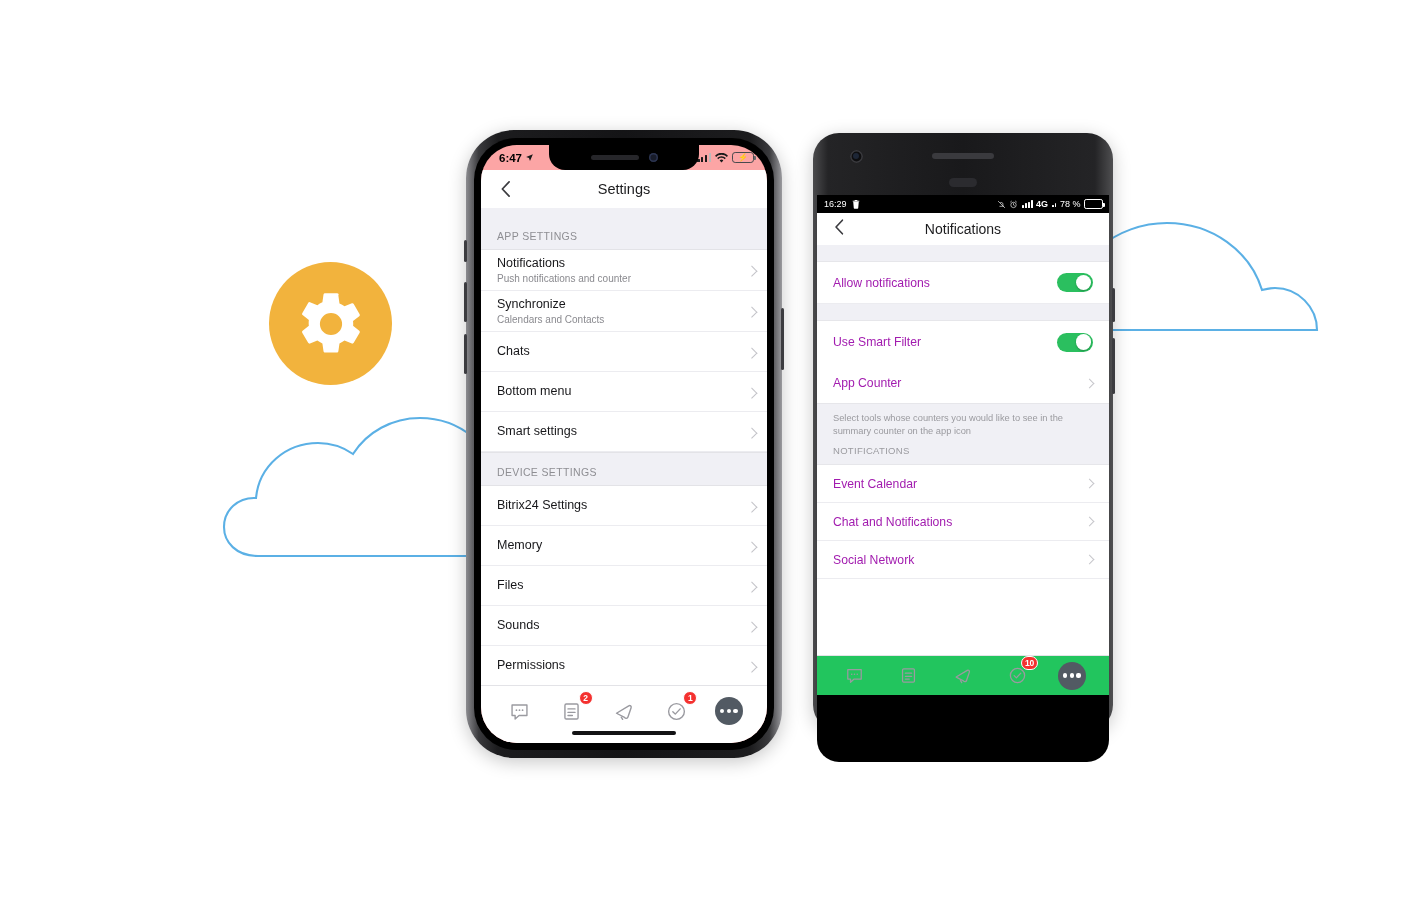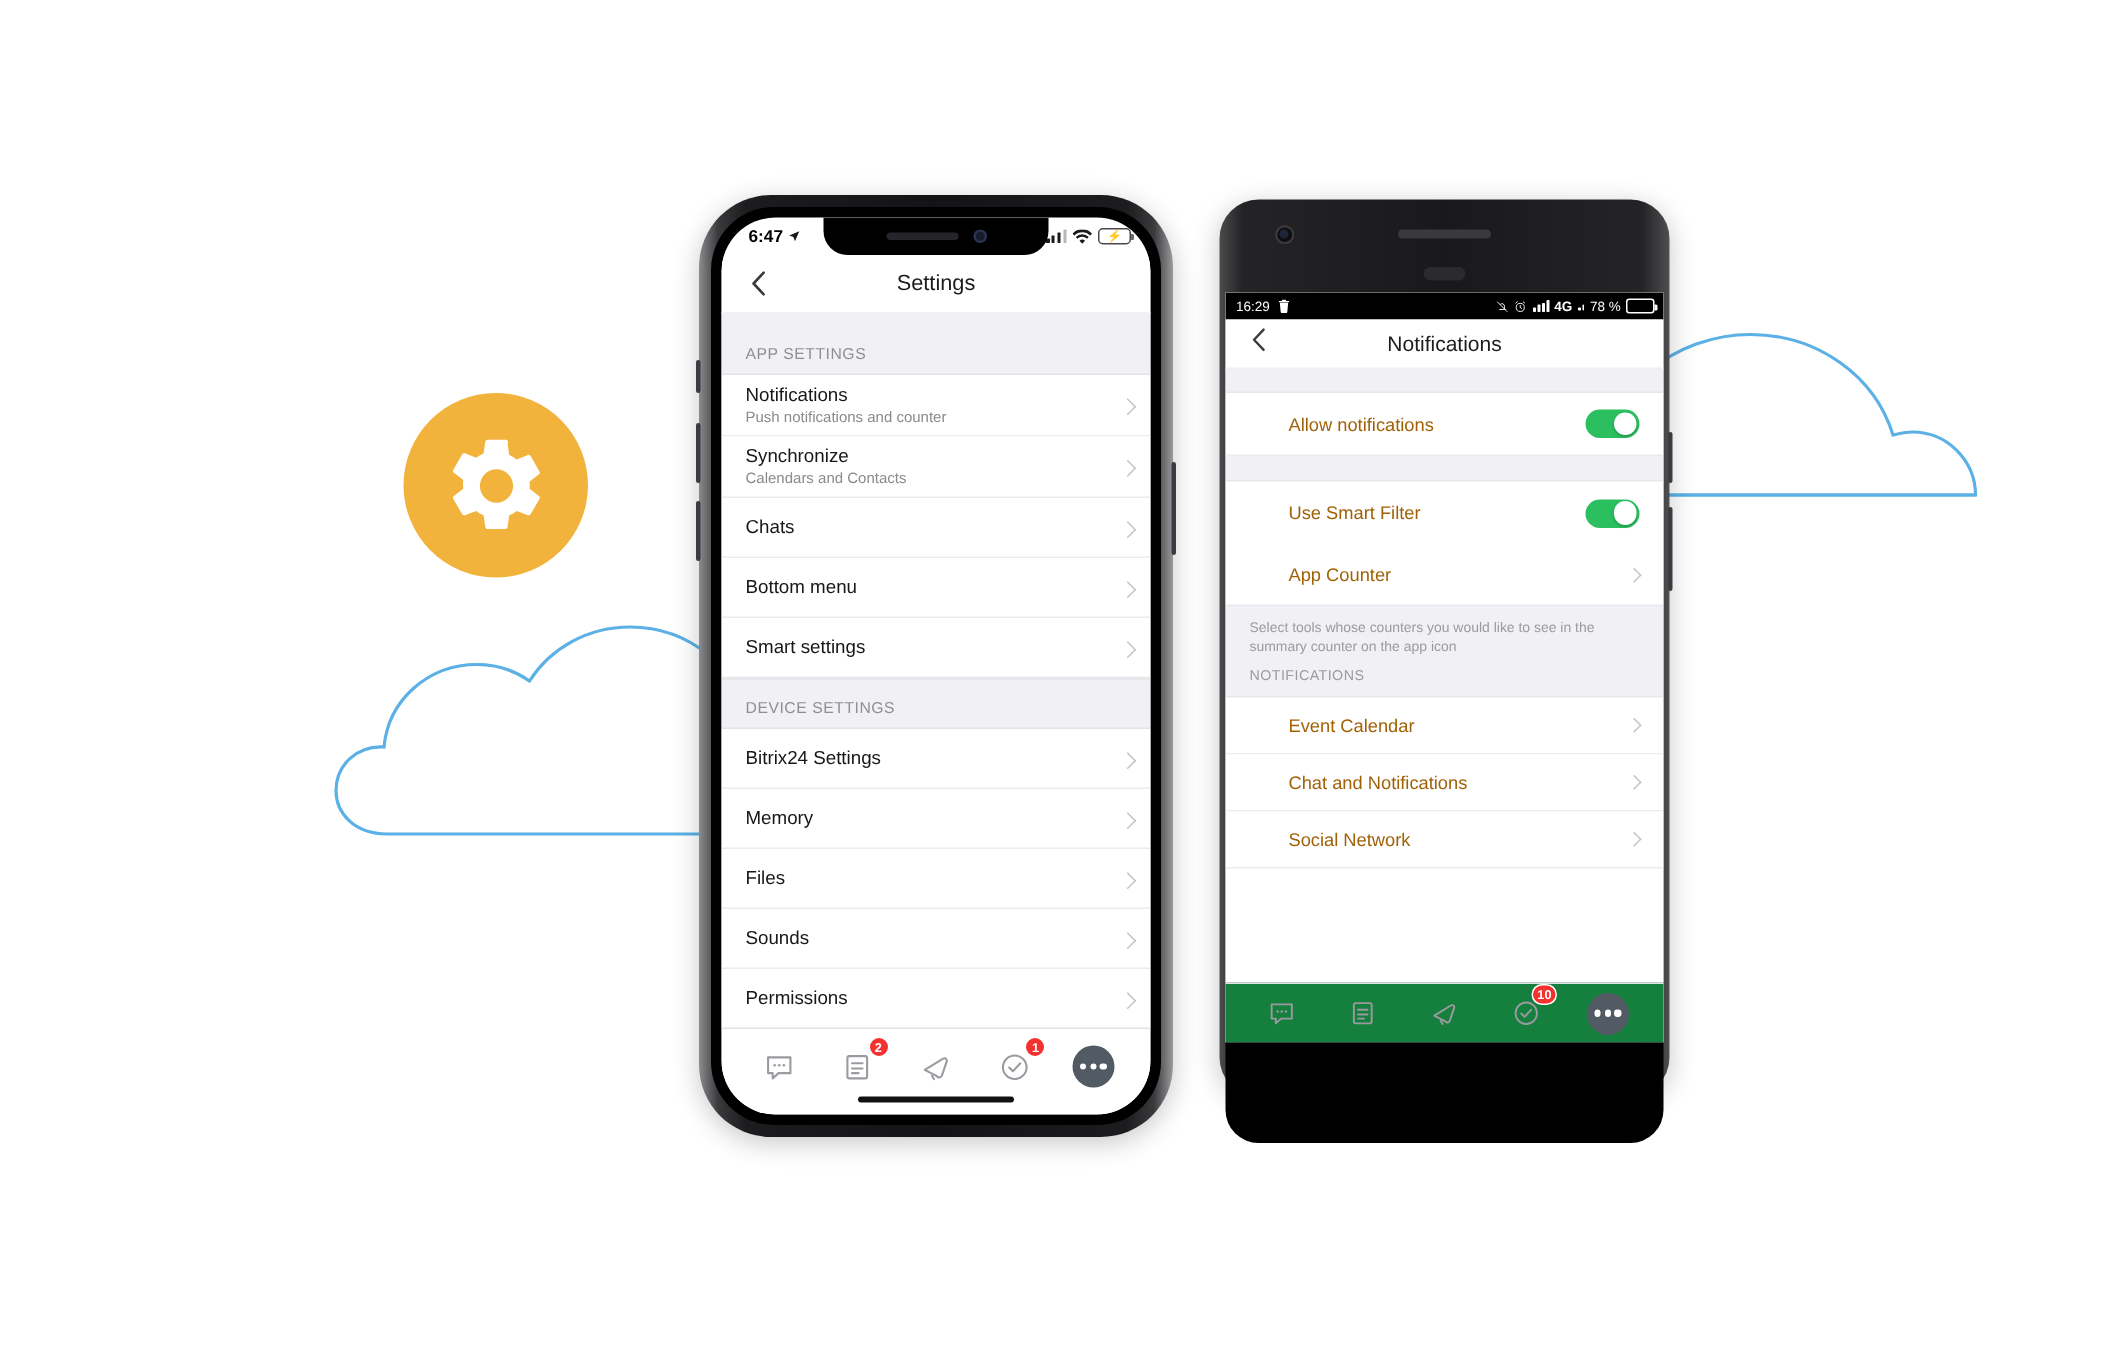--- a/index.html
+++ b/index.html
@@ -44,21 +44,21 @@
     position: absolute;
     left: 8px; top: 8px; right: 8px; bottom: 8px;
     border-radius: 42px;
     background: #000;
     overflow: hidden;
   }
   .iphone-screen {
     position: absolute;
     left: 7px; top: 7px; right: 7px; bottom: 7px;
     border-radius: 36px;
-    background: #ffffff;
+    background: #fca5a5;
     overflow: hidden;
   }
   .iphone-notch {
     position: absolute;
     left: 50%; transform: translateX(-50%);
     top: 0;
     width: 150px; height: 25px;
     background: #000;
     border-radius: 0 0 16px 16px;
     z-index: 6;
@@ -225,21 +225,21 @@
   .and-navbar .title { font-size: 14px; color: #1c1c1e; }
   .and-navbar .back { position:absolute; left: 16px; top:50%; transform:translateY(-50%); color:#3b3b3f; }
 
   .and-list { position: absolute; left:0; right:0; top: 50px; bottom: 40px; background:#fff; overflow:hidden; }
   .and-gap { height: 16px; background:#f0f0f5; border-bottom:1px solid #e6e6ea; }
   .and-row {
     position: relative; min-height: 38px;
     display:flex; align-items:center; justify-content: space-between;
     padding: 0 16px; background:#fff; box-sizing: border-box;
   }
-  .and-row .r-title { font-size: 12.2px; color: #a16207; margin-left: 26px; }
+  .and-row .r-title { font-size: 12.2px; color: #a21caf; }
   .and-row.bordered { border-bottom: 1px solid #ececf0; }
   .and-note {
     background: #f0f0f5;
     padding: 8px 16px 8px 16px;
     font-size: 9.3px; line-height: 1.42; color: #9a9a9f;
     border-top: 1px solid #e6e6ea;
     border-bottom: 1px solid #e6e6ea;
   }
   .and-note.nob { border-bottom: none; padding-bottom: 2px; }
   .and-subhead {
@@ -252,21 +252,21 @@
     position: relative; flex: none;
   }
   .sw::after { content:""; position:absolute; right:1.6px; top:1.6px; width:15.8px; height:15.8px; border-radius:50%; background:#fff; box-shadow:0 1px 2px rgba(0,0,0,.25); }
   .and-chev {
     width: 6px; height: 6px;
     border-right: 1.5px solid #c6c6cb; border-top: 1.5px solid #c6c6cb;
     rotate: 45deg; flex: none;
   }
   .and-tabbar {
     position:absolute; left:0; right:0; bottom:0; height:40px;
-    background:#15803d; border-top:1px solid #e3e3e7;
+    background:#22c55e; border-top:1px solid #e3e3e7;
     display:flex; align-items:center; justify-content:space-around;
     padding: 0 10px; box-sizing: border-box;
   }
   .and-bottom-chin {
     position:absolute; left:4px; right:4px; top:562px; height: 67px; background:#000;
     border-radius: 0 0 22px 22px;
   }
   .side-btn { position:absolute; background:#3c3c40; border-radius:2px; }
 
   .icon-svg { display:block; }

